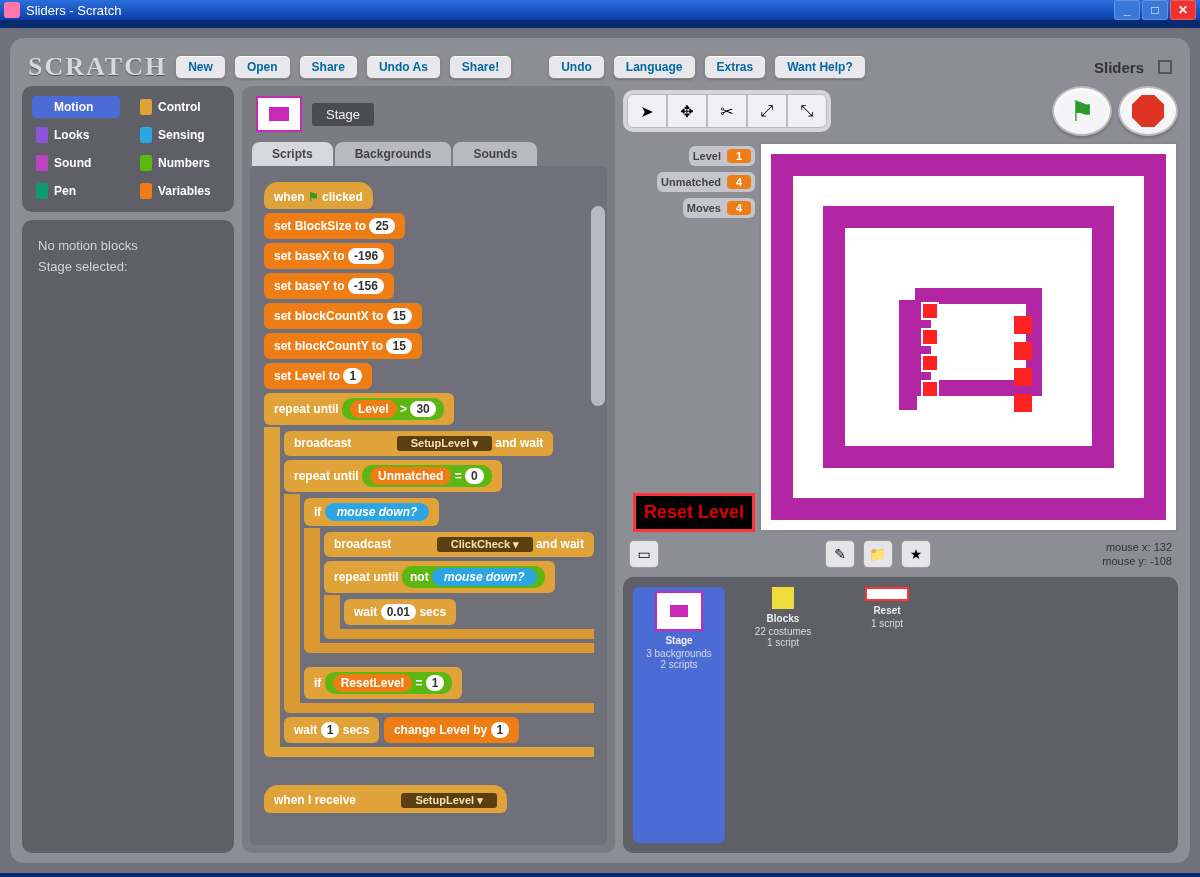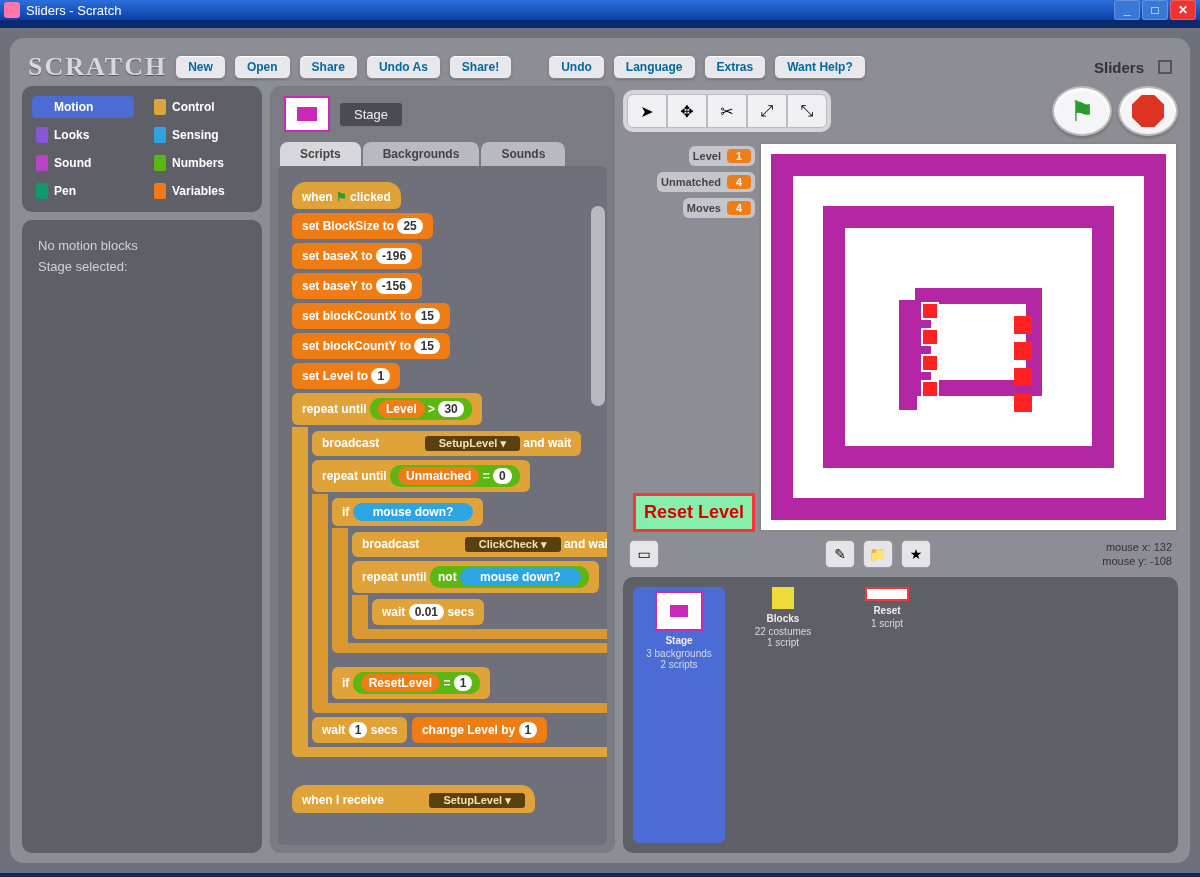--- a/index.html
+++ b/index.html
@@ -19,21 +19,21 @@
 
   
   .topbar { display: flex; align-items: center; gap: 8px; padding: 4px 6px; }
   .logo { font-family: "Comic Sans MS", cursive; font-weight: bold; color: #d8d8e0; font-size: 26px; letter-spacing: 2px; text-shadow: 0 1px 0 #555; }
   .tbtn { background: #e7e7ec; border: 1px solid #888; border-radius: 6px; padding: 4px 12px; font-size: 12px; font-weight: bold; color: #0369a1; box-shadow: inset 0 1px 0 #fff, 0 1px 2px #0003; cursor: pointer; }
   .proj-name { margin-left: auto; font-weight: bold; color: #333; font-size: 15px; }
 
   .workspace { flex: 1; display: flex; gap: 8px; min-height: 0; }
 
   
-  .col-left { width: 240px; display: flex; flex-direction: column; gap: 8px; }
+  .col-left { width: 212px; display: flex; flex-direction: column; gap: 8px; }
   .palette { background: #5e5f67; border-radius: 10px; padding: 10px; }
   .cat-grid { display: grid; grid-template-columns: 1fr 1fr; gap: 6px 16px; }
   .cat { display: flex; align-items: center; gap: 6px; font-size: 12px; font-weight: bold; color: #ffffff; cursor: pointer; padding: 3px 4px; border-radius: 4px; }
   .cat.selected { background: #4a6cd4; color:#fff; }
   .cat .swatch { width: 12px; height: 16px; border-radius: 2px; }
   .palette-msg { background: #5e5f67; border-radius: 10px; padding: 16px; color: #d2d2da; font-size: 13px; line-height: 1.6; flex: 1; }
 
   
   .col-mid { flex: 1; min-width: 0; background: #7a7b83; border-radius: 10px; display: flex; flex-direction: column; overflow: hidden; }
   .mid-header { display: flex; align-items: center; gap: 10px; padding: 10px 14px; }
@@ -46,21 +46,21 @@
   .script-area { flex: 1; background: #6f7079; margin: 0 8px 8px; border-radius: 6px; padding: 14px; overflow-y: auto; position: relative; }
 
   
   .blk { display:inline-block; padding: 5px 10px; border-radius: 6px; font-size: 12px; font-weight: bold; color: #fff; margin: 2px 0; white-space: nowrap; }
   .stack { display:flex; flex-direction:column; align-items:flex-start; }
   .hat { border-radius: 14px 14px 6px 6px; padding-top:8px; }
   .c-wrap { border-left: 16px solid #e0a33a; border-bottom: 10px solid #e0a33a; border-radius: 0 0 0 6px; padding: 2px 0 2px 4px; margin-bottom:2px; }
   .c-wrap.inner { border-color:#d99830; }
   .control { background:#e0a33a; }
   .variable { background:#ee7d16; }
-  .sensing-pill { background:#2ca5e2; border-radius:10px; padding:2px 20px; display:inline-block; }
+  .sensing-pill { background:#2ca5e2; border-radius:10px; padding:2px 12px; display:inline-block;font-style:italic; }
   .var-pill { background:#ee7d16; border-radius:10px; padding:2px 8px; display:inline-block; }
   .op-pill { background:#5cb712; border-radius:10px; padding:2px 8px; display:inline-block; }
   .num-input { background:#fff; color:#333; border-radius:8px; padding:1px 6px; display:inline-block; }
   .dd { background:#5a4010; color:#f7e0b0; padding:1px 14px; border-radius:3px; display:inline-block; font-size:11px;margin-left:42px; }
   .flag { color:#2c9a2c; }
 
   
   .col-right { width: 555px; display: flex; flex-direction: column; gap: 6px; }
   .stage-top { display: flex; align-items: center; gap: 6px; }
   .tool-tray { background: #d5d5db; border-radius: 10px; padding: 4px; display:flex; gap:0; }
@@ -68,21 +68,21 @@
   .tool:first-child{border-radius:6px 0 0 6px;} .tool:last-child{border-radius:0 6px 6px 0;}
   .big-btn { width: 60px; height: 50px; border-radius: 50%; background:#f5f5f8; border:2px solid #bbb; display:flex; align-items:center; justify-content:center; font-size:28px; cursor:pointer; box-shadow: inset 0 2px 4px #fff, 0 2px 3px #0003; }
   .flag-btn { color:#2c9a2c; }
   .stop-btn { color:#d32; }
   .stop-oct { width:32px; height:32px; background:#d32; clip-path: polygon(30% 0,70% 0,100% 30%,100% 70%,70% 100%,30% 100%,0 70%,0 30%); }
 
   .stage-wrap { display:flex; gap:4px; }
   .stage-side { width: 132px; display:flex; flex-direction:column; gap:6px; align-items:flex-end; padding-top:4px;}
   .monitor { background:#c5c6cc; border-radius:6px; padding:3px 4px; display:flex; align-items:center; gap:6px; font-size:11px; font-weight:bold; color:#444; }
   .monitor .mval { background:#ee7d16; color:#fff; padding:1px 8px; border-radius:4px; min-width:24px; text-align:center; }
-  .reset-btn { margin-top:auto; background:#86efac; border:3px solid #f33; color:#d00; font-weight:bold; font-size:18px; padding:6px 8px; cursor:pointer; }
+  .reset-btn { margin-top:auto; background:#000000; border:3px solid #f33; color:#d00; font-weight:bold; font-size:18px; padding:6px 8px; cursor:pointer; }
 
   .stage-canvas { flex:1; height: 390px; background:#fff; border:2px solid #888; position:relative; overflow:hidden; }
   .lvl-outer { position:absolute; inset:10px; border:22px solid #b226a3; background:#fff; }
   .lvl-mid { position:absolute; inset:30px; border:22px solid #b226a3; background:#fff; }
   .lvl-inner { position:absolute; top:60px; left:70px; right:50px; bottom:50px; border:16px solid #b226a3; background:#fff; }
   .lvl-bar { position:absolute; top:72px; left:54px; width:18px; height:110px; background:#b226a3; }
   .red-sq { position:absolute; width:18px; height:18px; background:#f22; border:2px solid #fff; }
 
   .sprite-toolbar { display:flex; align-items:center; gap:8px; padding:2px 6px; }
   .sq-btn { width:30px; height:28px; background:#e4e4e9; border:1px solid #999; border-radius:5px; display:flex; align-items:center; justify-content:center; cursor:pointer; font-size:14px; }

